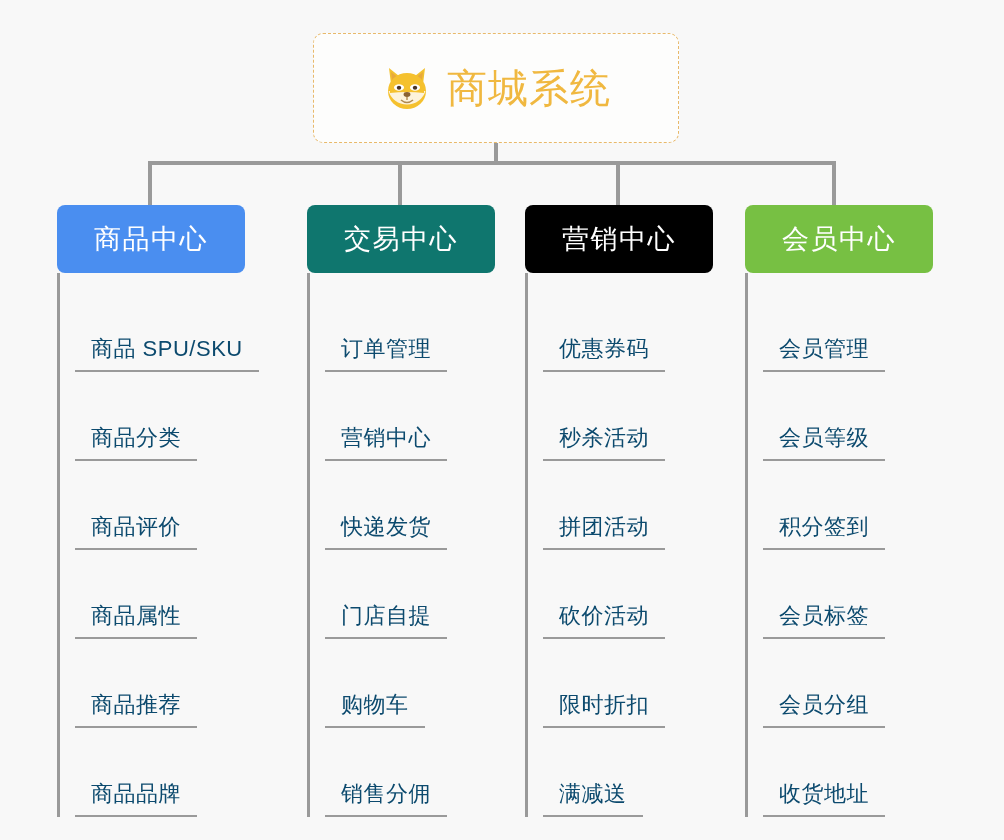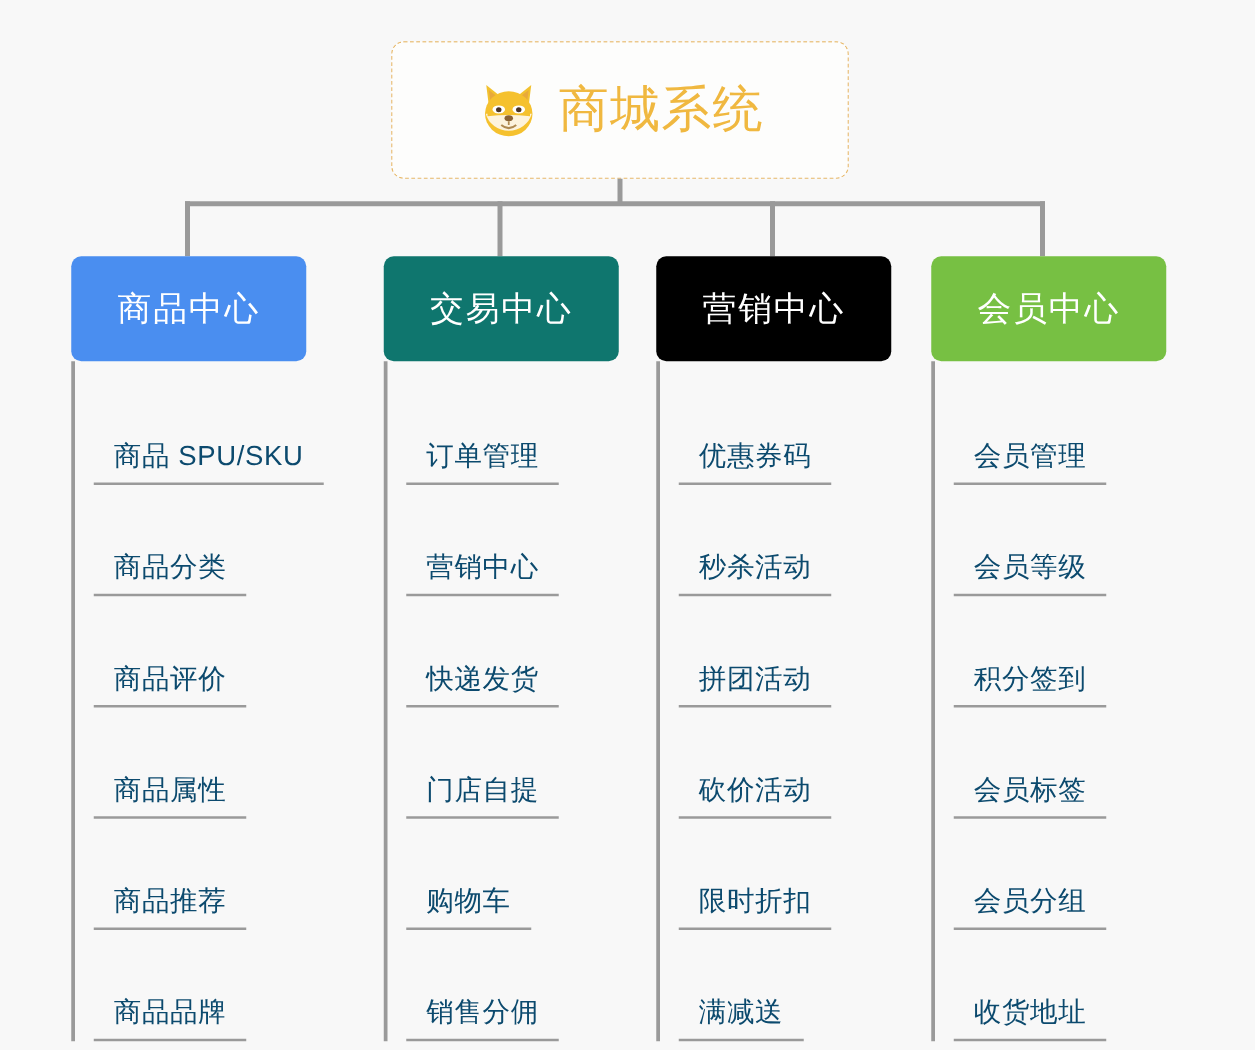--- a/index.html
+++ b/index.html
@@ -82,21 +82,21 @@
     position: absolute;
     top: 205px;
   }
   .col-0 { left: 57px;  width: 188px; }
   .col-1 { left: 307px; width: 188px; }
   .col-2 { left: 525px; width: 188px; }
   .col-3 { left: 745px; width: 188px; }
 
   .cat-box {
     width: 100%;
-    height: 84px;
+    height: 68px;
     border-radius: 8px;
     display: flex;
     align-items: center;
     justify-content: center;
   }
   .cat-label {
     font-size: 27px;
     color: #ffffff;
     letter-spacing: 1.5px;
     white-space: nowrap;

